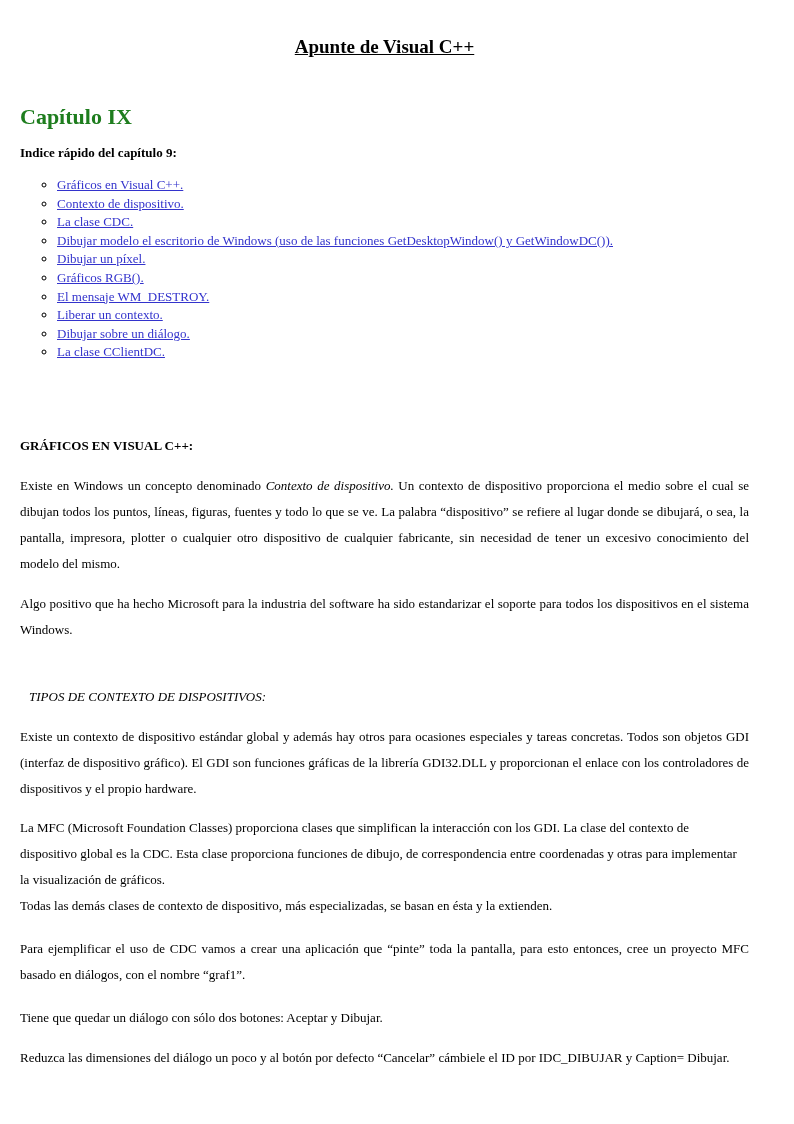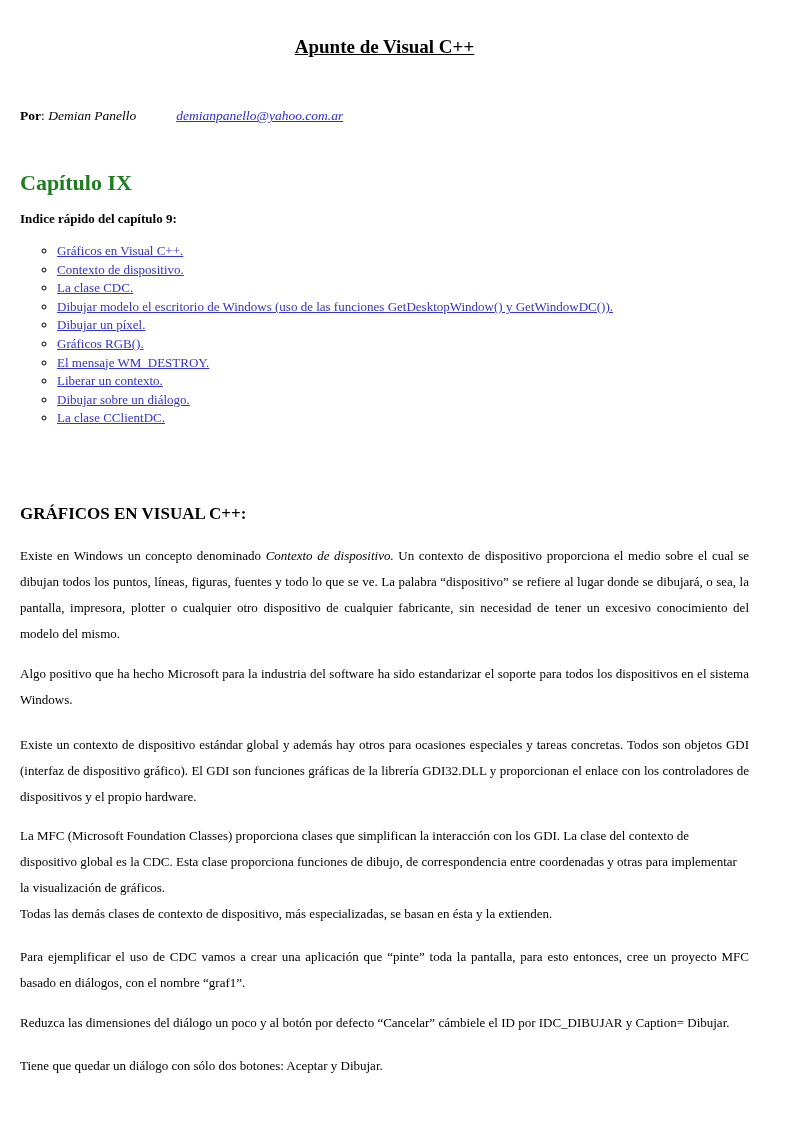--- a/index.html
+++ b/index.html
@@ -63,21 +63,21 @@
   }
   ul.index-list li {
     line-height: 18.6px;
   }
   ul.index-list a {
     color: #3333cc;
     text-decoration: underline;
     cursor: pointer;
   }
   .section-heading {
-    font-size: 17px;
+    font-size: 13px;
     font-weight: bold;
   }
   .subsection-heading {
     font-size: 13px;
     font-style: italic;
     padding-left: 9px;
   }
   p.body {
     margin: 0;
     font-size: 13px;
@@ -86,23 +86,20 @@
   .justify { text-align: justify; }
   .it { font-style: italic; }
 </style>
 </head>
 <body>
 
 <div class="page">
 
   <h1 class="doc-title">Apunte de Visual C++</h1>
 
-  <div class="author-line">
-    <span class="author-label">Por</span><span>: </span><span class="author-name">Demian Panello</span><a class="author-email">demianpanello@yahoo.com.ar</a>
-  </div>
 
   <h2 class="chapter-heading">Capítulo IX</h2>
 
   <div class="index-title">Indice rápido del capítulo 9:</div>
 
   <ul class="index-list">
     <li><a>Gráficos en Visual C++.</a></li>
     <li><a>Contexto de dispositivo.</a></li>
     <li><a>La clase CDC.</a></li>
     <li><a>Dibujar modelo el escritorio de Windows (uso de las funciones GetDesktopWindow() y GetWindowDC()).</a></li>
@@ -113,28 +110,29 @@
     <li><a>Dibujar sobre un diálogo.</a></li>
     <li><a>La clase CClientDC.</a></li>
   </ul>
 
   <div class="section-heading" style="margin-top:76px;">GRÁFICOS EN VISUAL C++:</div>
 
   <p class="body justify" style="margin-top:19px;"><span>Existe en Windows un concepto denominado </span><span class="it">Contexto de dispositivo.</span><span> Un contexto de dispositivo proporciona el medio sobre el cual se dibujan todos los puntos, líneas, figuras, fuentes y todo lo que se ve. La palabra “dispositivo” se refiere al lugar donde se dibujará, o sea, la pantalla, impresora, plotter o cualquier otro dispositivo de cualquier fabricante, sin necesidad de tener un excesivo conocimiento del modelo del mismo.</span></p>
 
   <p class="body justify" style="margin-top:14px;">Algo positivo que ha hecho Microsoft para la industria del software ha sido estandarizar el soporte para todos los dispositivos en el sistema Windows.</p>
 
+  <div class="subsection-heading" style="margin-top:46px;">TIPOS DE CONTEXTO DE DISPOSITIVOS:</div>
 
   <p class="body justify" style="margin-top:19px;">Existe un contexto de  dispositivo estándar global y además hay otros para ocasiones especiales y tareas concretas. Todos son objetos GDI (interfaz de dispositivo gráfico). El GDI son funciones gráficas de la librería GDI32.DLL y proporcionan el enlace con los controladores de dispositivos y el propio hardware.</p>
 
   <p class="body" style="margin-top:13px;">La MFC (Microsoft Foundation Classes) proporciona clases que simplifican la interacción con los GDI. La clase del contexto de dispositivo global es la CDC. Esta clase proporciona funciones de dibujo, de correspondencia entre coordenadas y otras para implementar la visualización de gráficos.</p>
 
   <p class="body" style="">Todas las demás clases de contexto de dispositivo, más especializadas,  se basan en ésta y la extienden.</p>
 
 
   <p class="body justify" style="margin-top:17px;">Para ejemplificar el uso de CDC vamos a crear una aplicación que “pinte” toda la pantalla, para esto entonces, cree un proyecto MFC basado en diálogos,  con el nombre “graf1”.</p>
 
+  <p class="body" style="margin-top:17px;">Tiene que quedar un diálogo con sólo dos botones: Aceptar y Dibujar.</p>
+
   <p class="body justify" style="margin-top:14px;">Reduzca las dimensiones del diálogo un poco y al botón por defecto “Cancelar” cámbiele el ID por IDC_DIBUJAR y Caption= Dibujar.</p>
-
-  <p class="body" style="margin-top:17px;">Tiene que quedar un diálogo con sólo dos botones: Aceptar y Dibujar.</p>
 
 
 </div>
 
 </body></html>

